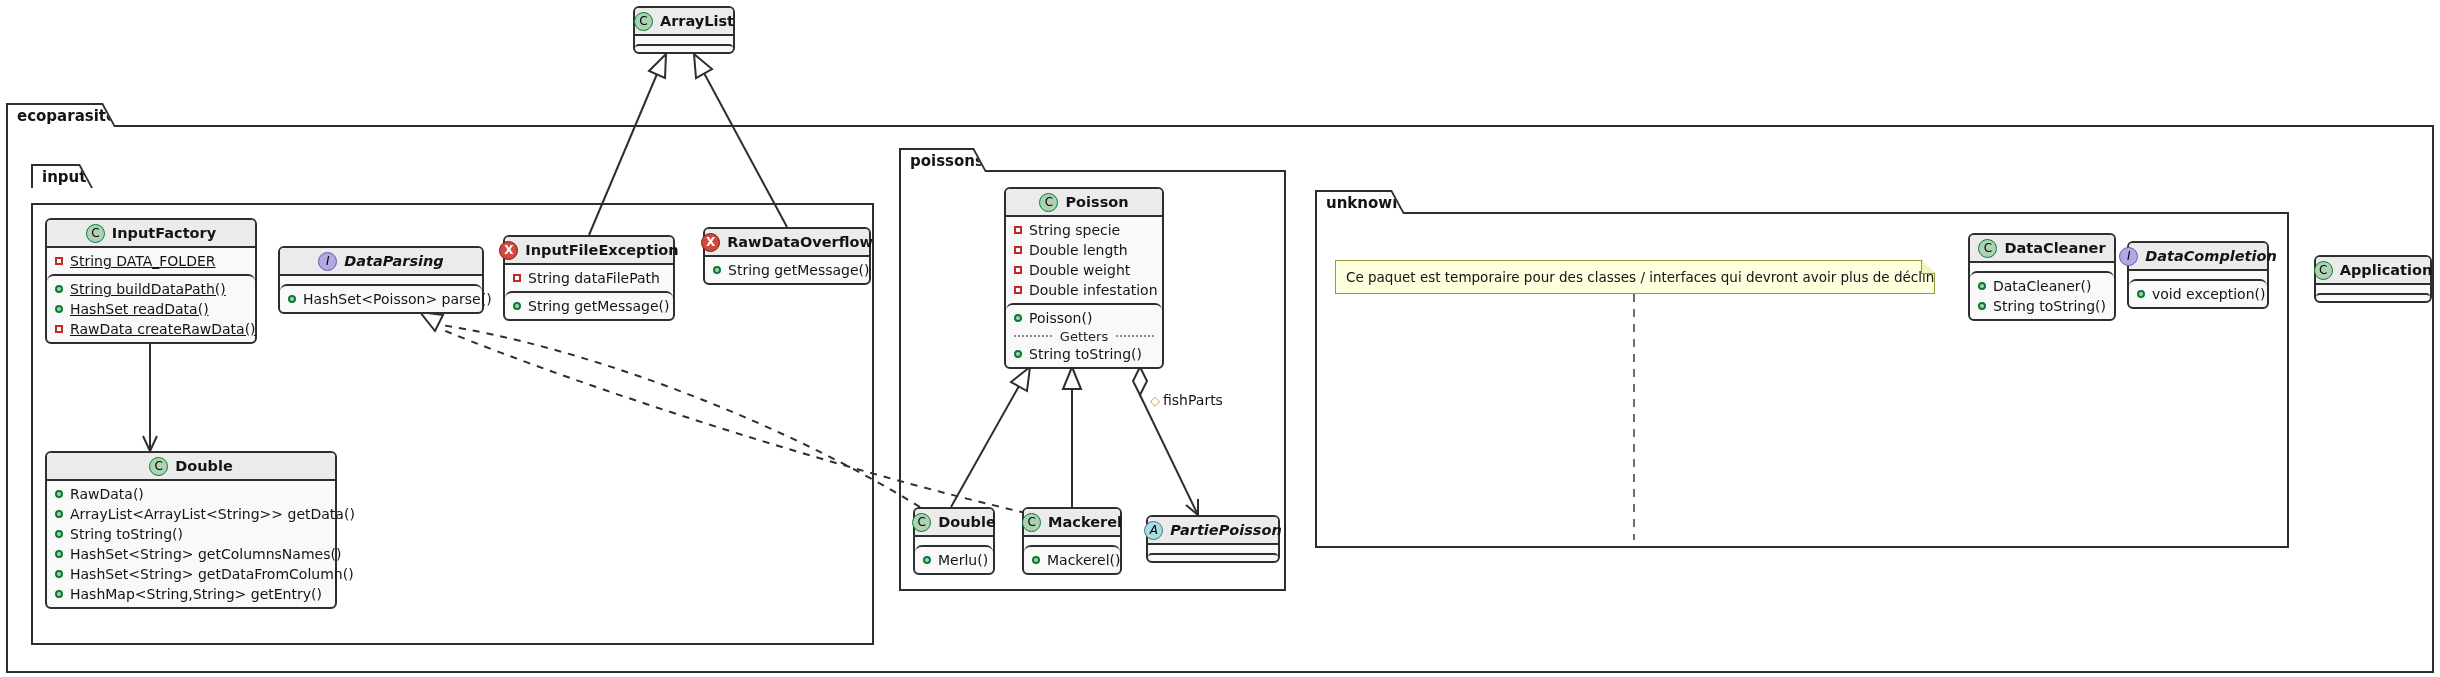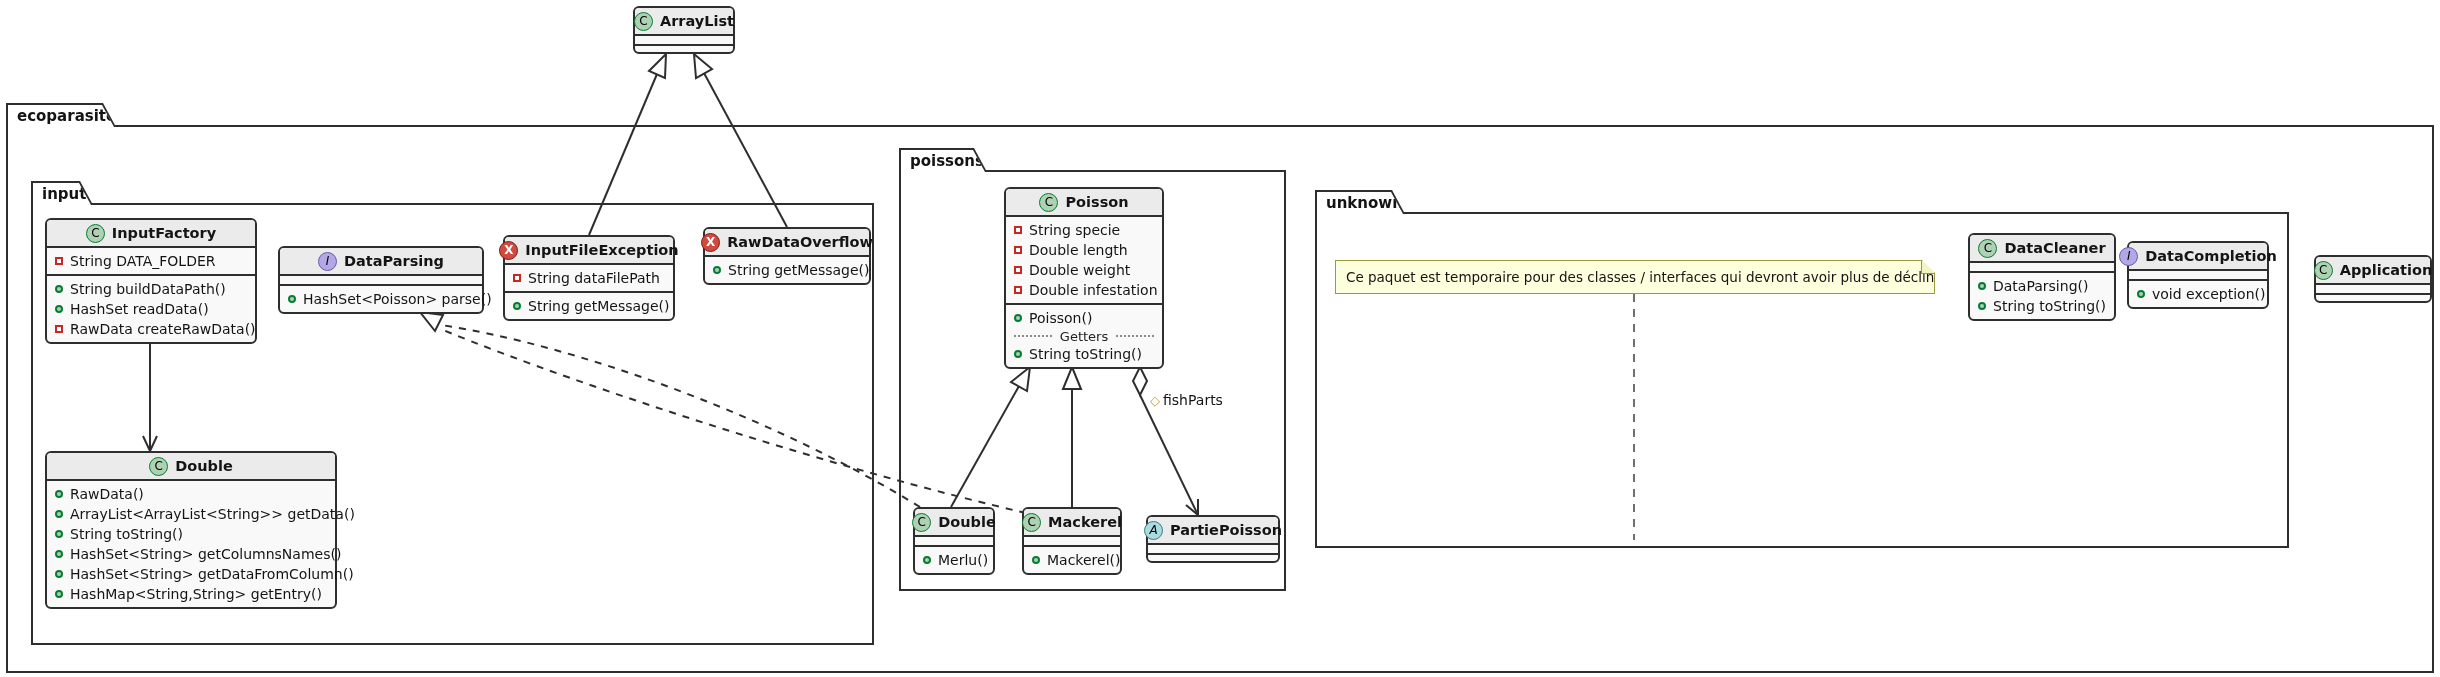--- a/index.html
+++ b/index.html
@@ -18,36 +18,36 @@
   .ptab-in { position:absolute; left:2px; top:2px; right:2px; bottom:0; background:#ffffff;
            clip-path: polygon(0 0, calc(100% - 12px) 0, 100% 100%, 0 100%);
            display:flex; align-items:center; padding:0 20px 0 9px;
            font-weight:bold; font-size:15px; white-space:nowrap; }
 
   
   .cls { position:absolute; border:2px solid #2e2e2e; border-radius:6px; background:#f9f9f9; z-index:2; }
   .hd  { height:28px; display:flex; align-items:center; justify-content:center; gap:7px;
          background:#ebebeb; border-bottom:2px solid #2e2e2e; border-radius:4px 4px 0 0;
          font-size:14.5px; font-weight:bold; white-space:nowrap; padding:0 6px; }
-  .hd.it .cname { }
+  .hd.it .cname { font-style:italic; }
   .spot { width:19px; height:19px; border-radius:50%; border:1.5px solid; flex:0 0 auto;
           display:flex; align-items:center; justify-content:center; font-size:12px; font-weight:400; }
   .spot.c { background:#ADD1B2; border-color:#067d30; color:#000; }
   .spot.i { background:#B4A7E5; border-color:#6a5aa8; color:#000; font-style:italic; }
   .spot.x { background:#cf4a3f; border-color:#7e1c14; color:#fff; font-weight:bold; }
   .spot.a { background:#A9DCDF; border-color:#3d7a85; color:#000; font-style:italic; }
-  .comp { padding:3px 0; }
+  .comp { padding:3px 0;border-radius:7px; }
   .comp + .comp { border-top:2px solid #2e2e2e; }
   .comp.empty { height:8px; padding:0; }
   .m  { height:20px; display:flex; align-items:center; gap:7px; padding:0 8px;
         font-size:14px; white-space:nowrap; }
   .vis { width:8px; height:8px; flex:0 0 auto; }
   .vis.pub  { border:2px solid #067d30; background:#ADD1B2; border-radius:50%; }
   .vis.priv { border:2px solid #c62828; background:#ffffff; }
-  .static { }
+  .static { text-decoration:underline; }
   .sep { display:flex; align-items:center; gap:8px; height:16px; padding:0 8px; font-size:13px; color:#222; }
   .sep .dl { flex:1; border-top:2px dotted #8a8a8a; }
 
   
   .note { position:absolute; background:#FEFFDD; border:1.5px solid #99993d; z-index:2;
           display:flex; align-items:center; padding:0 10px; font-size:13.5px; white-space:nowrap;
           clip-path: polygon(0 0, calc(100% - 13px) 0, 100% 13px, 100% 100%, 0 100%); }
   .note .fold { position:absolute; right:0; top:0; width:13px; height:13px;
           border-left:1.5px solid #99993d; border-bottom:1.5px solid #99993d; background:#f4f4c2; }
 
@@ -67,21 +67,21 @@
 <div id="diagram">
 
   <div class="pbody" style="left:6px; top:125px; width:2428px; height:548px;"></div>
   <div class="ptab" style="left:6px; top:103px; width:110px; height:24px;">
     <div class="ptab-in">
         <span>ecoparasite</span>
       </div>
   </div>
 
   <div class="pbody" style="left:31px; top:203px; width:843px; height:442px;"></div>
-  <div class="ptab" style="left:31px; top:181px; width:62px; height:24px;">
+  <div class="ptab" style="left:31px; top:164px; width:62px; height:24px;">
     <div class="ptab-in">
         <span>input</span>
       </div>
   </div>
 
   <div class="pbody" style="left:899px; top:170px; width:387px; height:421px;"></div>
   <div class="ptab" style="left:899px; top:148px; width:88px; height:24px;">
     <div class="ptab-in">
         <span>poissons</span>
       </div>
@@ -326,21 +326,21 @@
 
   <div class="cls" style="left:1968px; top:233px; width:148px;">
     <div class="hd">
         <span class="spot c">C</span>
         <span class="cname">DataCleaner</span>
       </div>
     <div class="comp empty"></div>
     <div class="comp">
       <div class="m">
           <span class="vis pub"></span>
-          <span>DataParsing()</span>
+          <span>DataCleaner()</span>
         </div>
       <div class="m">
           <span class="vis pub"></span>
           <span>String toString()</span>
         </div>
     </div>
   </div>
 
   <div class="cls" style="left:2127px; top:241px; width:142px;">
     <div class="hd it">

